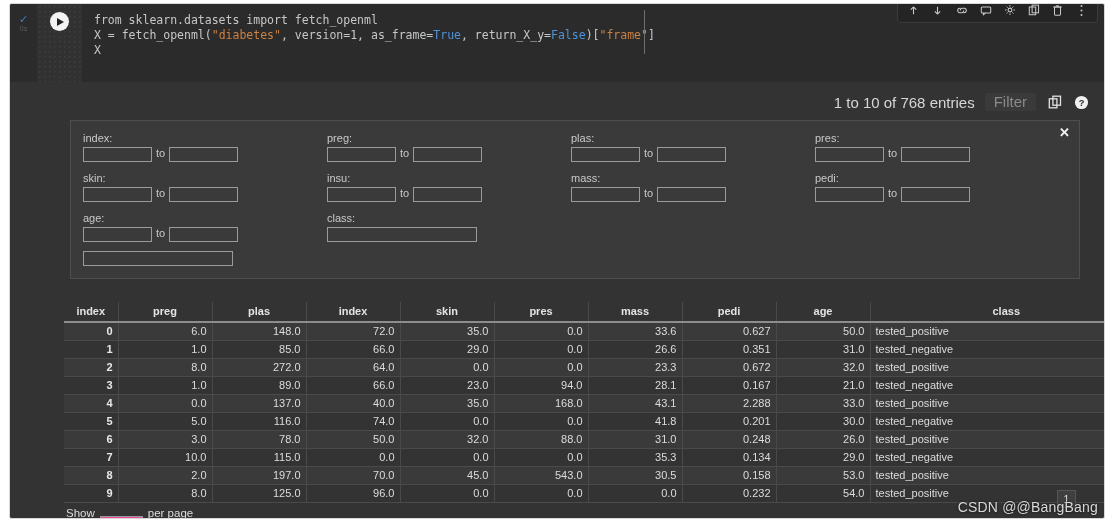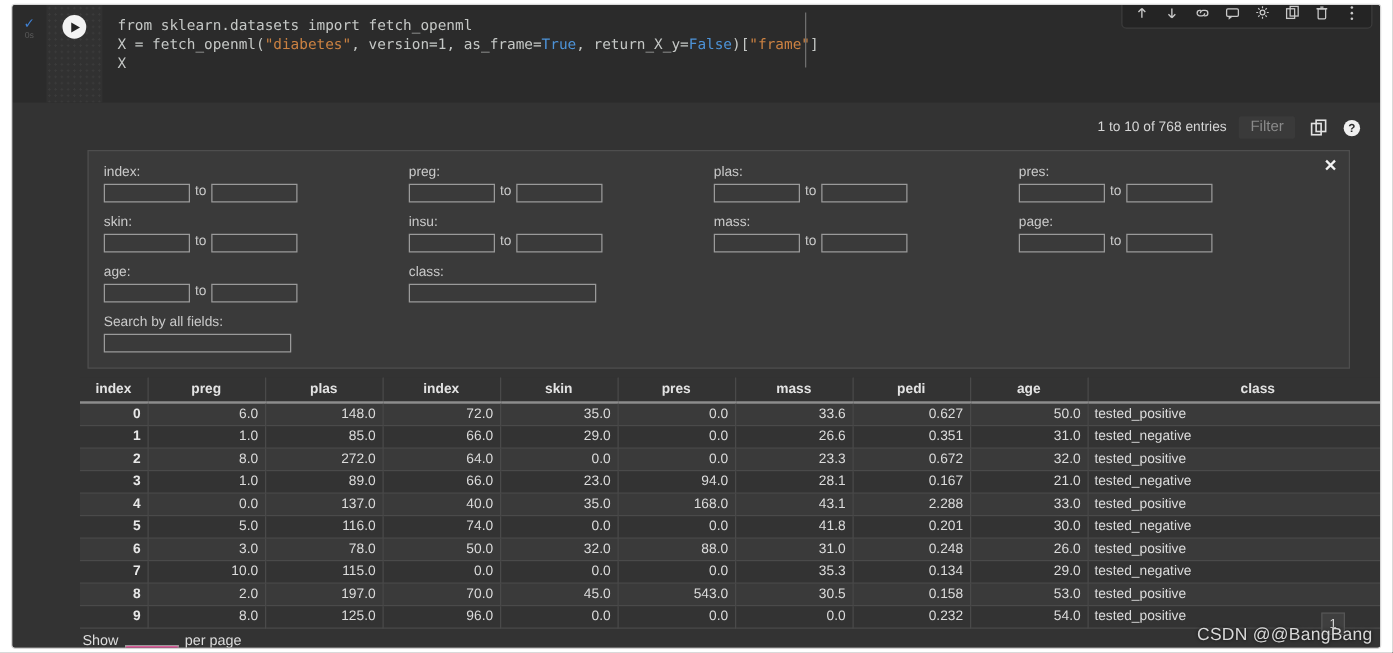--- a/index.html
+++ b/index.html
@@ -120,26 +120,26 @@
     background: #333333;
   }
 
   
   .info-bar {
     position: absolute;
     right: 14px; top: 11px;
     display: flex; align-items: center; gap: 10px;
   }
   .entries-text {
-    color: #d6d6d6; font-size: 11px;
+    color: #d6d6d6; font-size: 15px;
   }
   .filter-btn {
     background: #3a3a3a;
     color: #8a8a8a;
-    font-size: 12px;
+    font-size: 15px;
     padding: 2px 9px 3px;
     border-radius: 2px;
     border: none;
     line-height: 13px;
   }
   .icon-btn {
     color: #e2e2e2;
     display: flex; align-items: center; justify-content: center;
     width: 17px; height: 17px;
   }
@@ -438,21 +438,21 @@
               </div>
               <div class="fp-field">
                 <div class="fp-label">mass:</div>
                 <div class="fp-inputs">
                   <input type="text" class="fp-in" style="">
                   <span class="to">to</span>
                   <input type="text" class="fp-in" style="">
                 </div>
               </div>
               <div class="fp-field">
-                <div class="fp-label">page:</div>
+                <div class="fp-label">pedi:</div>
                 <div class="fp-inputs">
                   <input type="text" class="fp-in" style="">
                   <span class="to">to</span>
                   <input type="text" class="fp-in" style="">
                 </div>
               </div>
             </div>
             <div class="fp-row">
               <div class="fp-field">
                 <div class="fp-label">age:</div>
@@ -464,21 +464,20 @@
               </div>
               <div class="fp-field">
                 <div class="fp-label">class:</div>
                 <div class="fp-inputs">
                   <input type="text" class="fp-in single" style="">
                 </div>
               </div>
             </div>
           </div>
         <div class="fp-field">
-          <div class="fp-label">Search by all fields:</div>
           <div class="fp-inputs">
             <input class="fp-in searchall" type="text" value="" style="">
           </div>
         </div>
       </div>
 
       <div class="tbl-wrap">
         <table class="dt">
           <colgroup id="dt-cols">
               <col class="c-index">

